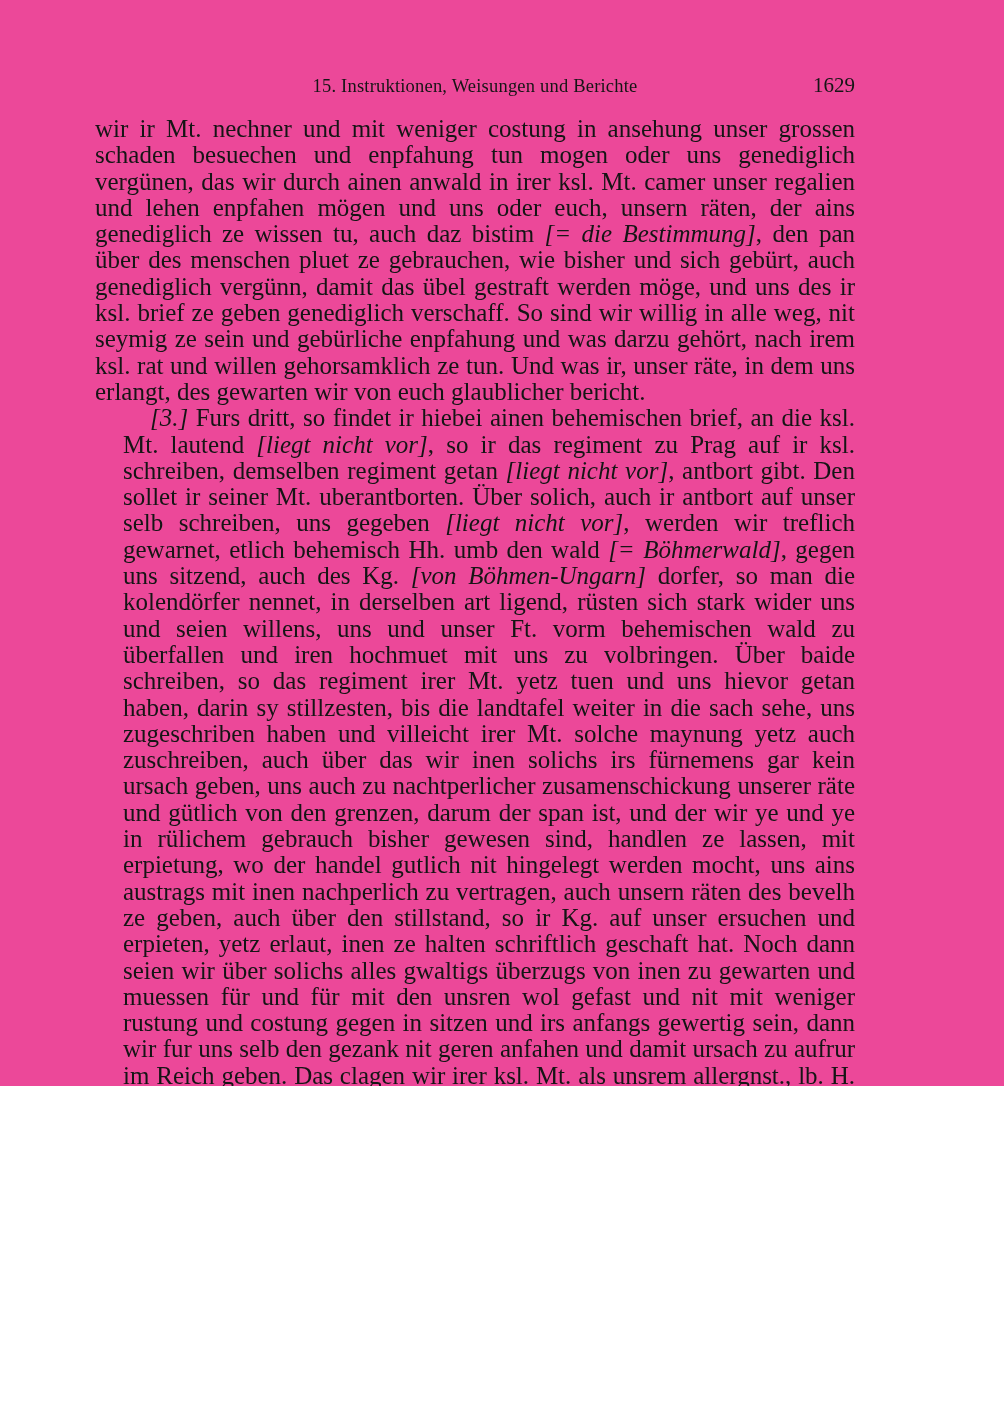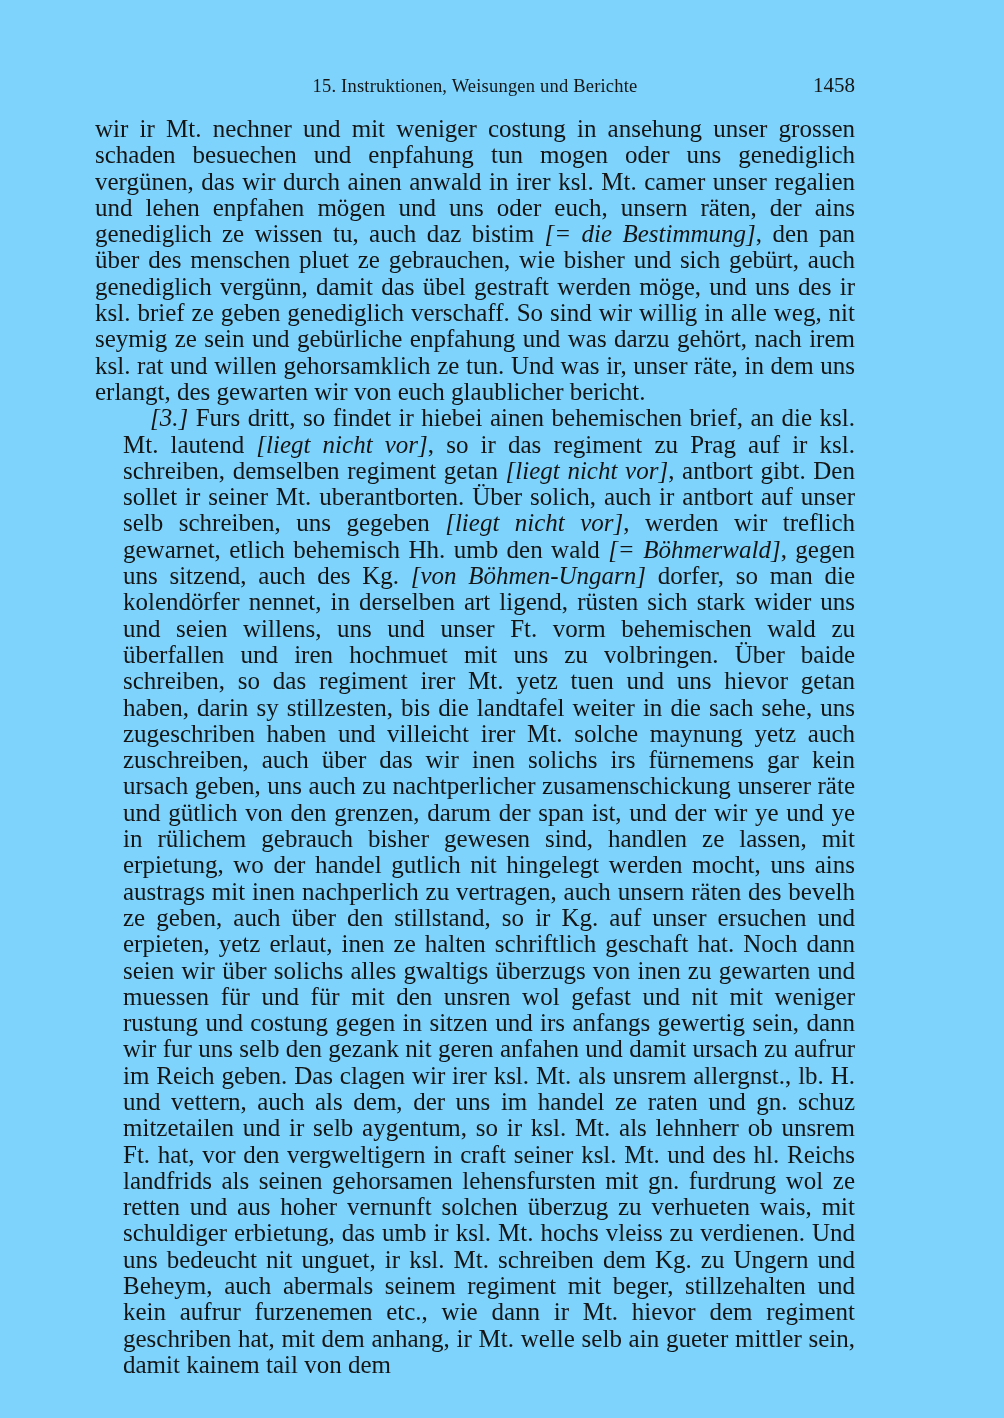--- a/index.html
+++ b/index.html
@@ -3,22 +3,22 @@
 <meta charset="utf-8">
 <style>
   html, body {
     margin: 0;
     padding: 0;
     background: #ffffff;
   }
   .page {
     position: relative;
     width: 1004px;
-    height: 1418px;
-    background: #7dd3fc;
+    height: 1086px;
+    background: #ec4899;
     box-sizing: border-box;
     font-family: "Liberation Serif", "DejaVu Serif", serif;
     color: #151515;
     overflow: hidden;
     text-decoration: underline;
   }
   .content {
     position: absolute;
     left: 95px;
     top: 76px;
@@ -56,20 +56,20 @@
     font-style: italic;
   }
 </style>
 </head>
 <body>
 
 <div class="page">
   <div class="content">
     <header class="page-header">
       <span class="chapter-title">15. Instruktionen, Weisungen und Berichte</span>
-      <span class="page-number">1458</span>
+      <span class="page-number">1629</span>
     </header>
     <main class="page-body" id="body-container">
         <p class="para"><span>wir ir Mt. nechner und mit weniger costung in ansehung unser grossen schaden besuechen und enpfahung tun mogen oder uns genediglich vergünen, das wir durch ainen anwald in irer ksl. Mt. camer unser regalien und lehen enpfahen mögen und uns oder euch, unsern räten, der ains genediglich ze wissen tu, auch daz bistim </span><span class="italic">[= die Bestimmung]</span><span>, den pan über des menschen pluet ze gebrauchen, wie bisher und sich gebürt, auch genediglich vergünn, damit das übel gestraft werden möge, und uns des ir ksl. brief ze geben genediglich verschaff. So sind wir willig in alle weg, nit seymig ze sein und gebürliche enpfahung und was darzu gehört, nach irem ksl. rat und willen gehorsamklich ze tun. Und was ir, unser räte, in dem uns erlangt, des gewarten wir von euch glaublicher bericht.</span></p>
         <p class="para indent"><span class="italic">[3.]</span><span> Furs dritt, so findet ir hiebei ainen behemischen brief, an die ksl. Mt. lautend </span><span class="italic">[liegt nicht vor]</span><span>, so ir das regiment zu Prag auf ir ksl. schreiben, demselben regiment getan </span><span class="italic">[liegt nicht vor]</span><span>, antbort gibt. Den sollet ir seiner Mt. uberantborten. Über solich, auch ir antbort auf unser selb schreiben, uns gegeben </span><span class="italic">[liegt nicht vor]</span><span>, werden wir treflich gewarnet, etlich behemisch Hh. umb den wald </span><span class="italic">[= Böhmerwald]</span><span>, gegen uns sitzend, auch des Kg. </span><span class="italic">[von Böhmen-Ungarn]</span><span> dorfer, so man die kolendörfer nennet, in derselben art ligend, rüsten sich stark wider uns und seien willens, uns und unser Ft. vorm behemischen wald zu überfallen und iren hochmuet mit uns zu volbringen. Über baide schreiben, so das regiment irer Mt. yetz tuen und uns hievor getan haben, darin sy stillzesten, bis die landtafel weiter in die sach sehe, uns zugeschriben haben und villeicht irer Mt. solche maynung yetz auch zuschreiben, auch über das wir inen solichs irs fürnemens gar kein ursach geben, uns auch zu nachtperlicher zusamenschickung unserer räte und gütlich von den grenzen, darum der span ist, und der wir ye und ye in rülichem gebrauch bisher gewesen sind, handlen ze lassen, mit erpietung, wo der handel gutlich nit hingelegt werden mocht, uns ains austrags mit inen nachperlich zu vertragen, auch unsern räten des bevelh ze geben, auch über den stillstand, so ir Kg. auf unser ersuchen und erpieten, yetz erlaut, inen ze halten schriftlich geschaft hat. Noch dann seien wir über solichs alles gwaltigs überzugs von inen zu gewarten und muessen für und für mit den unsren wol gefast und nit mit weniger rustung und costung gegen in sitzen und irs anfangs gewertig sein, dann wir fur uns selb den gezank nit geren anfahen und damit ursach zu aufrur im Reich geben. Das clagen wir irer ksl. Mt. als unsrem allergnst., lb. H. und vettern, auch als dem, der uns im handel ze raten und gn. schuz mitzetailen und ir selb aygentum, so ir ksl. Mt. als lehnherr ob unsrem Ft. hat, vor den vergweltigern in craft seiner ksl. Mt. und des hl. Reichs landfrids als seinen gehorsamen lehensfursten mit gn. furdrung wol ze retten und aus hoher vernunft solchen überzug zu verhueten wais, mit schuldiger erbietung, das umb ir ksl. Mt. hochs vleiss zu verdienen. Und uns bedeucht nit unguet, ir ksl. Mt. schreiben dem Kg. zu Ungern und Beheym, auch abermals seinem regiment mit beger, stillzehalten und kein aufrur furzenemen etc., wie dann ir Mt. hievor dem regiment geschriben hat, mit dem anhang, ir Mt. welle selb ain gueter mittler sein, damit kainem tail von dem</span></p>
       </main>
   </div>
 </div>
 
 </body></html>

